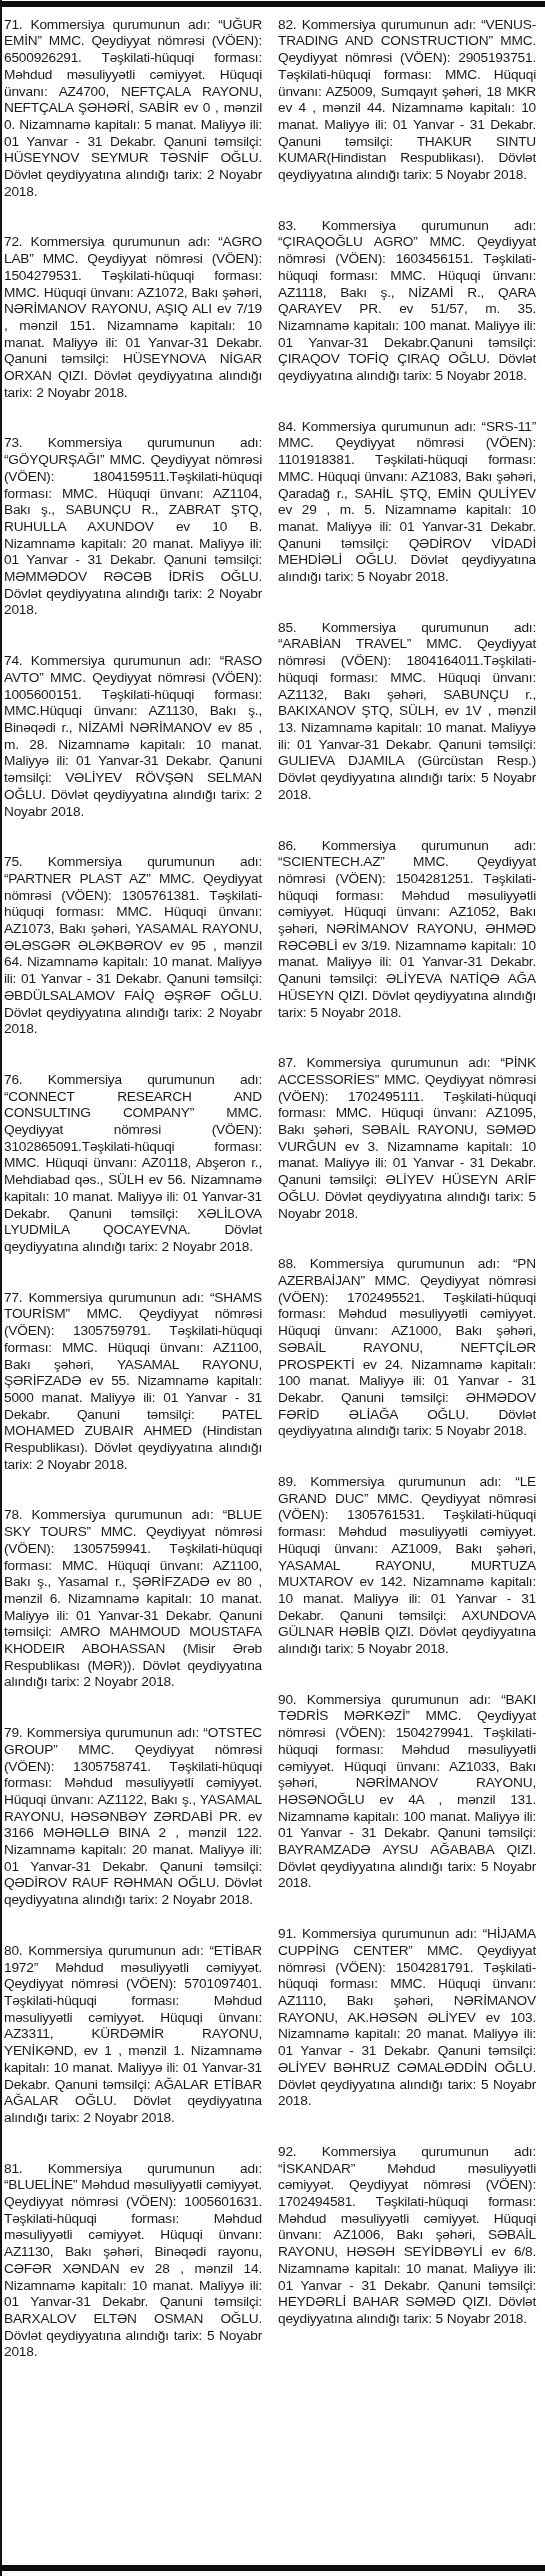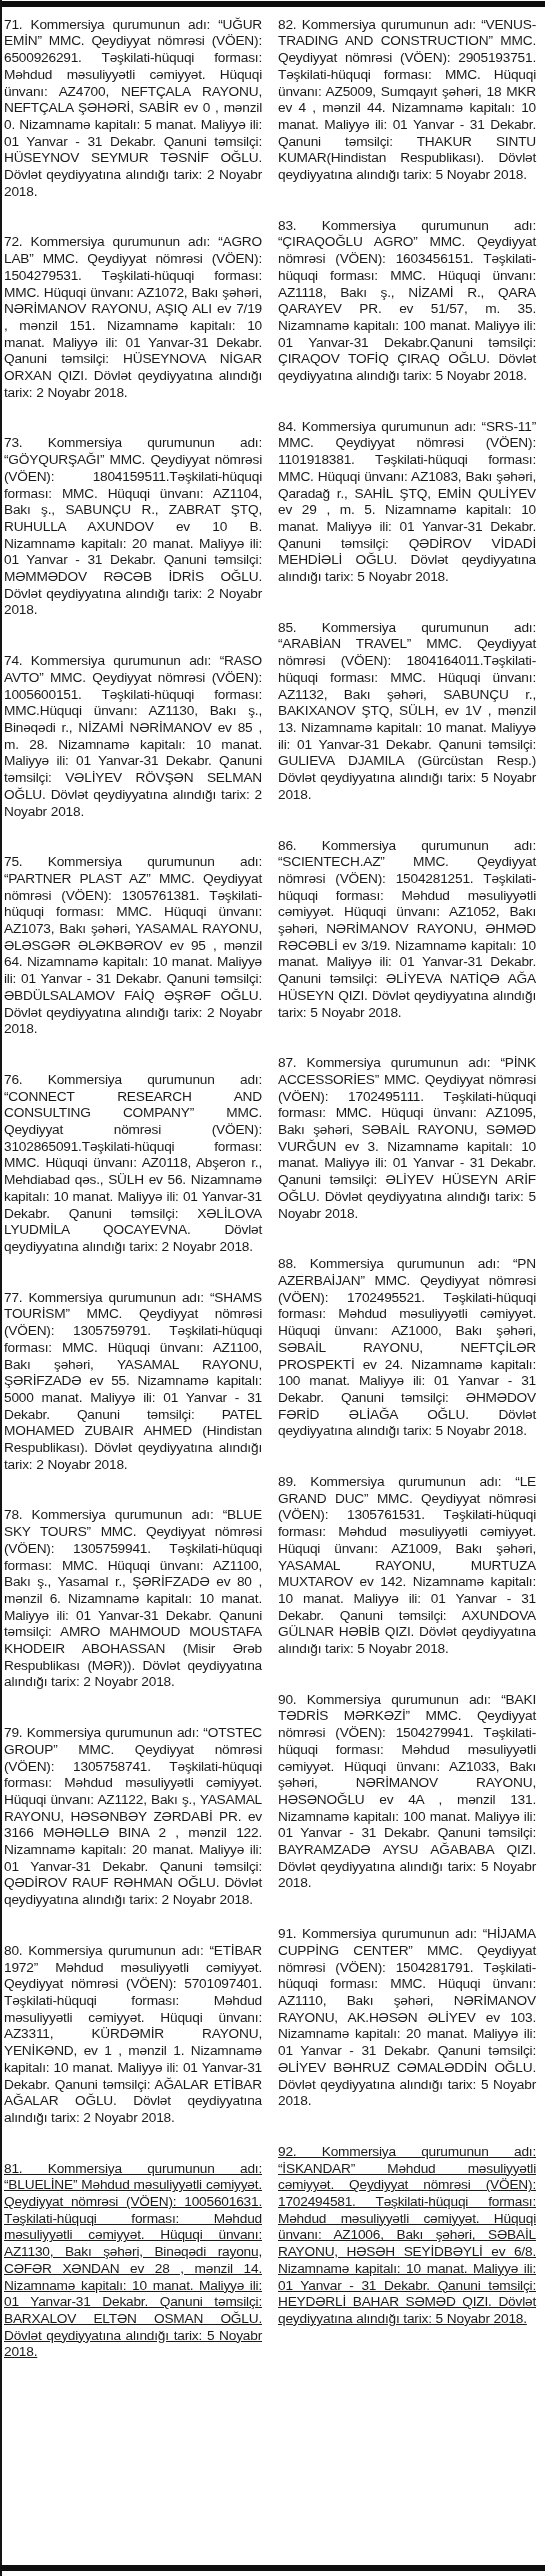--- a/index.html
+++ b/index.html
@@ -45,21 +45,21 @@
     margin: 0 0 34px 0;
     font-size: 13.7px;
     line-height: 16.7px;
     letter-spacing: -0.2px;
     text-align: justify;
     text-justify: inter-word;
     hyphens: auto;
     -webkit-hyphens: auto;
     word-spacing: 0.2px;
   }
-  p.entry:last-child { margin-bottom: 0; text-decoration: underline; }
+  p.entry:last-child { margin-bottom: 0; }
 </style>
 </head>
 <body>
 
 <div class="page">
   <div class="rule-h rule-top"></div>
   <div class="rule-left"></div>
 
   <div class="columns">
     <div class="col">

